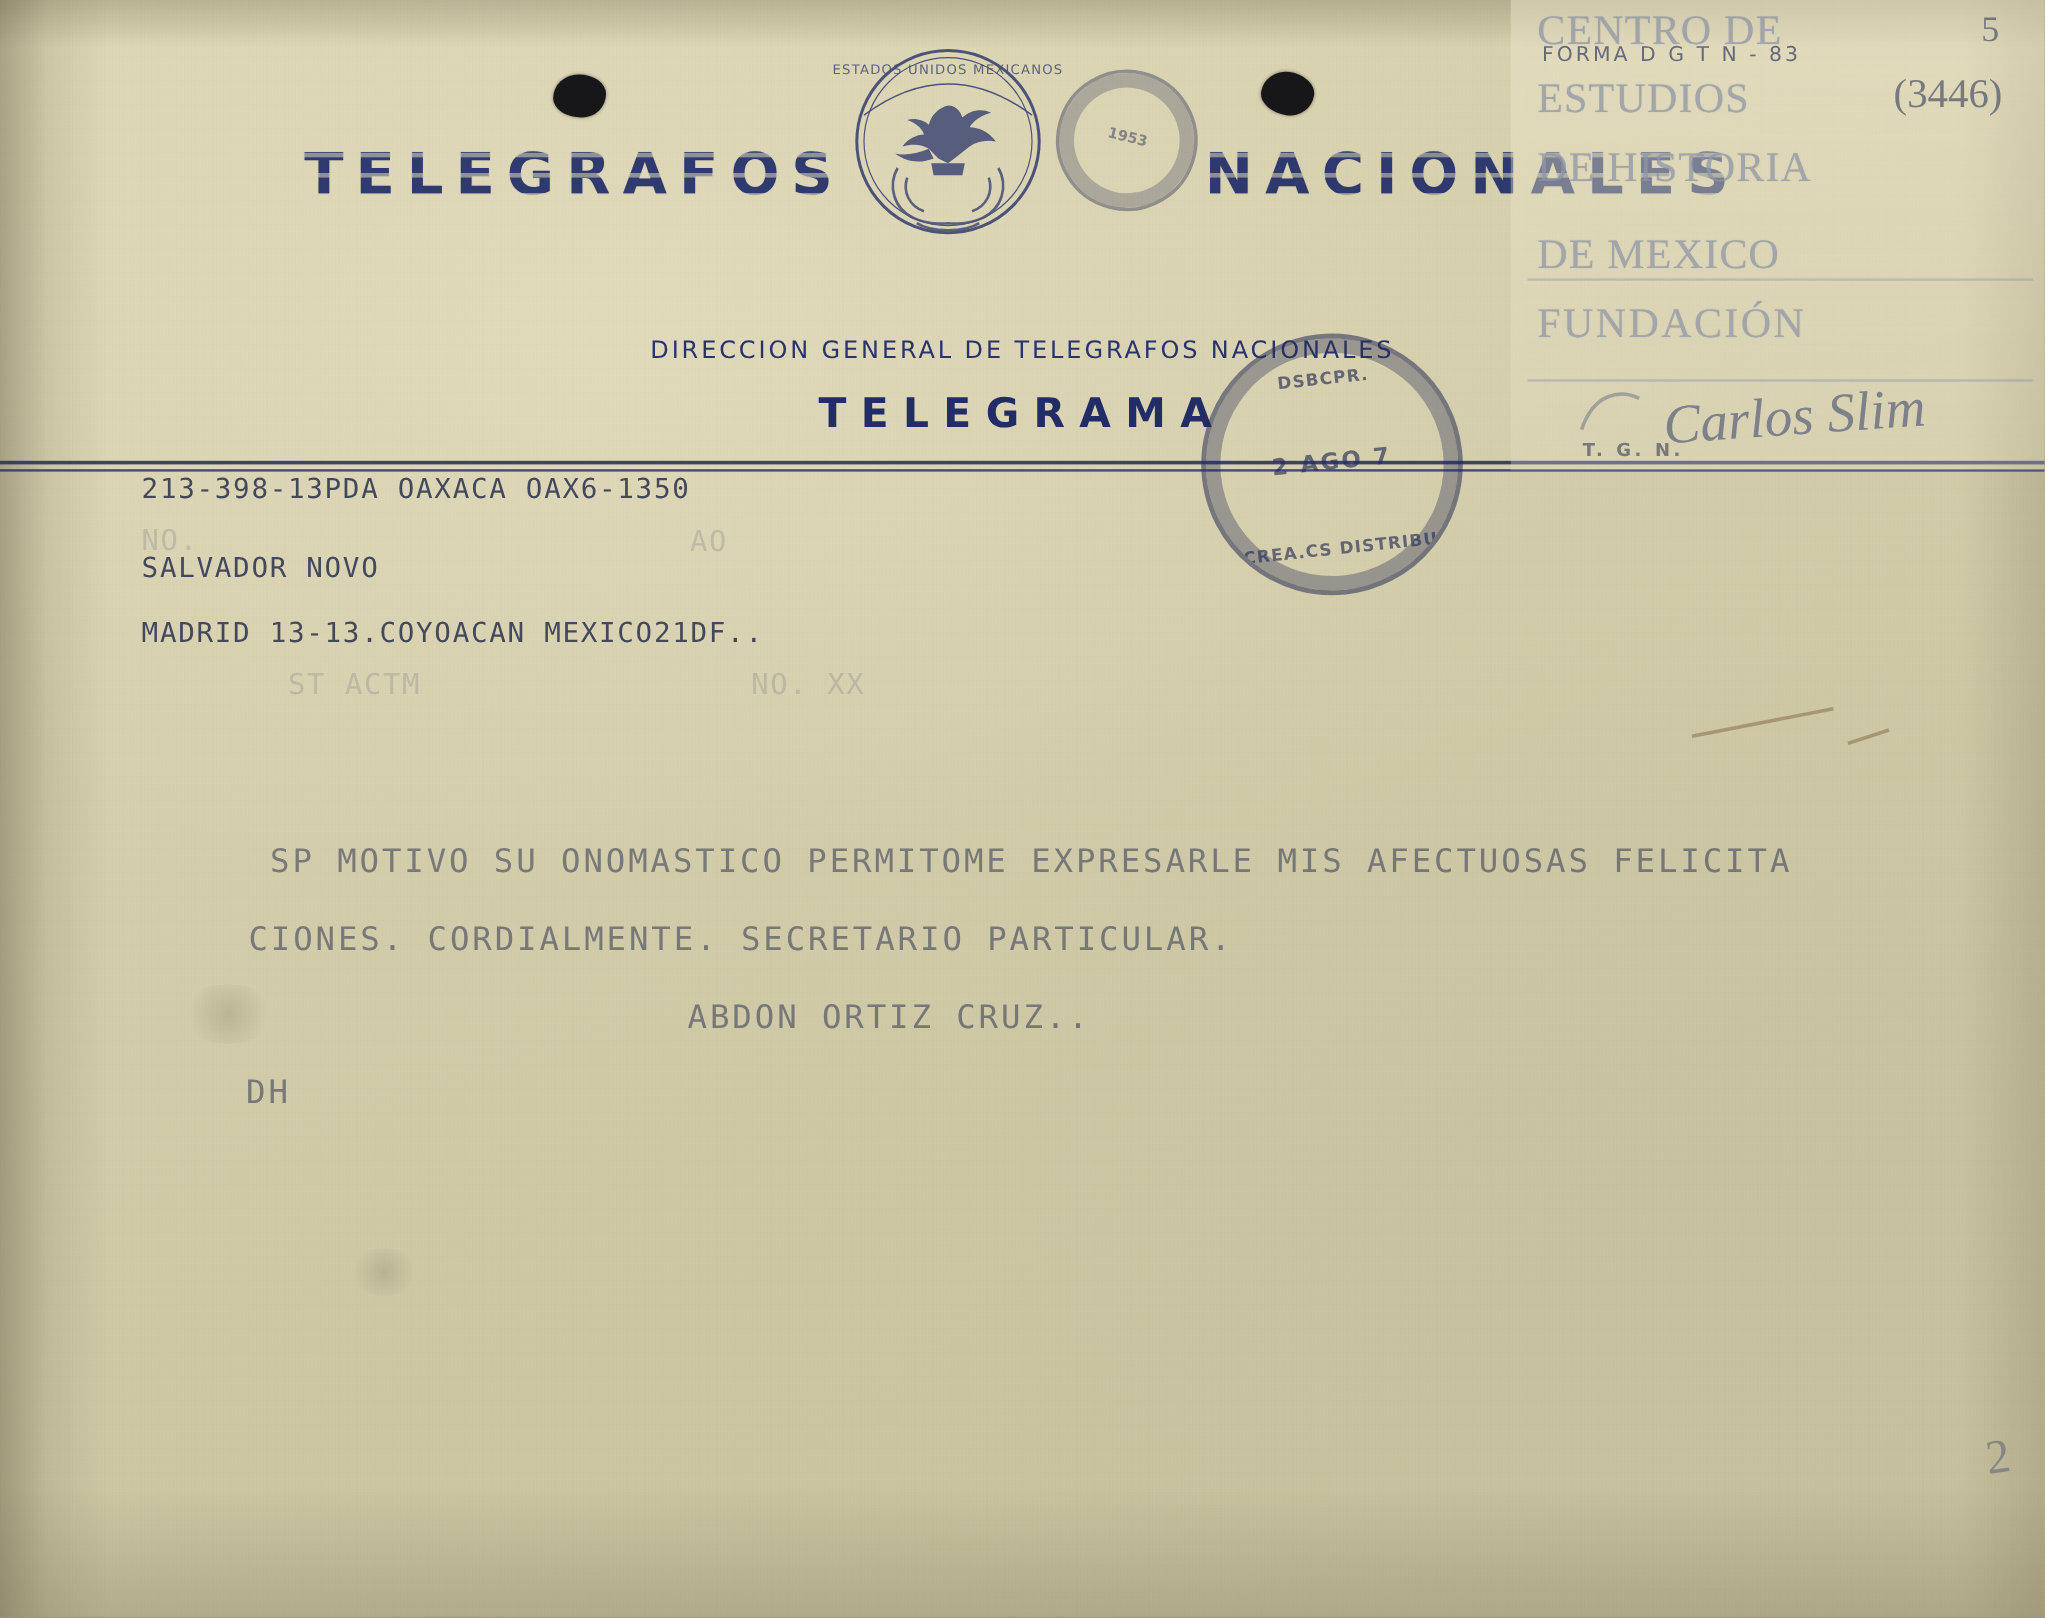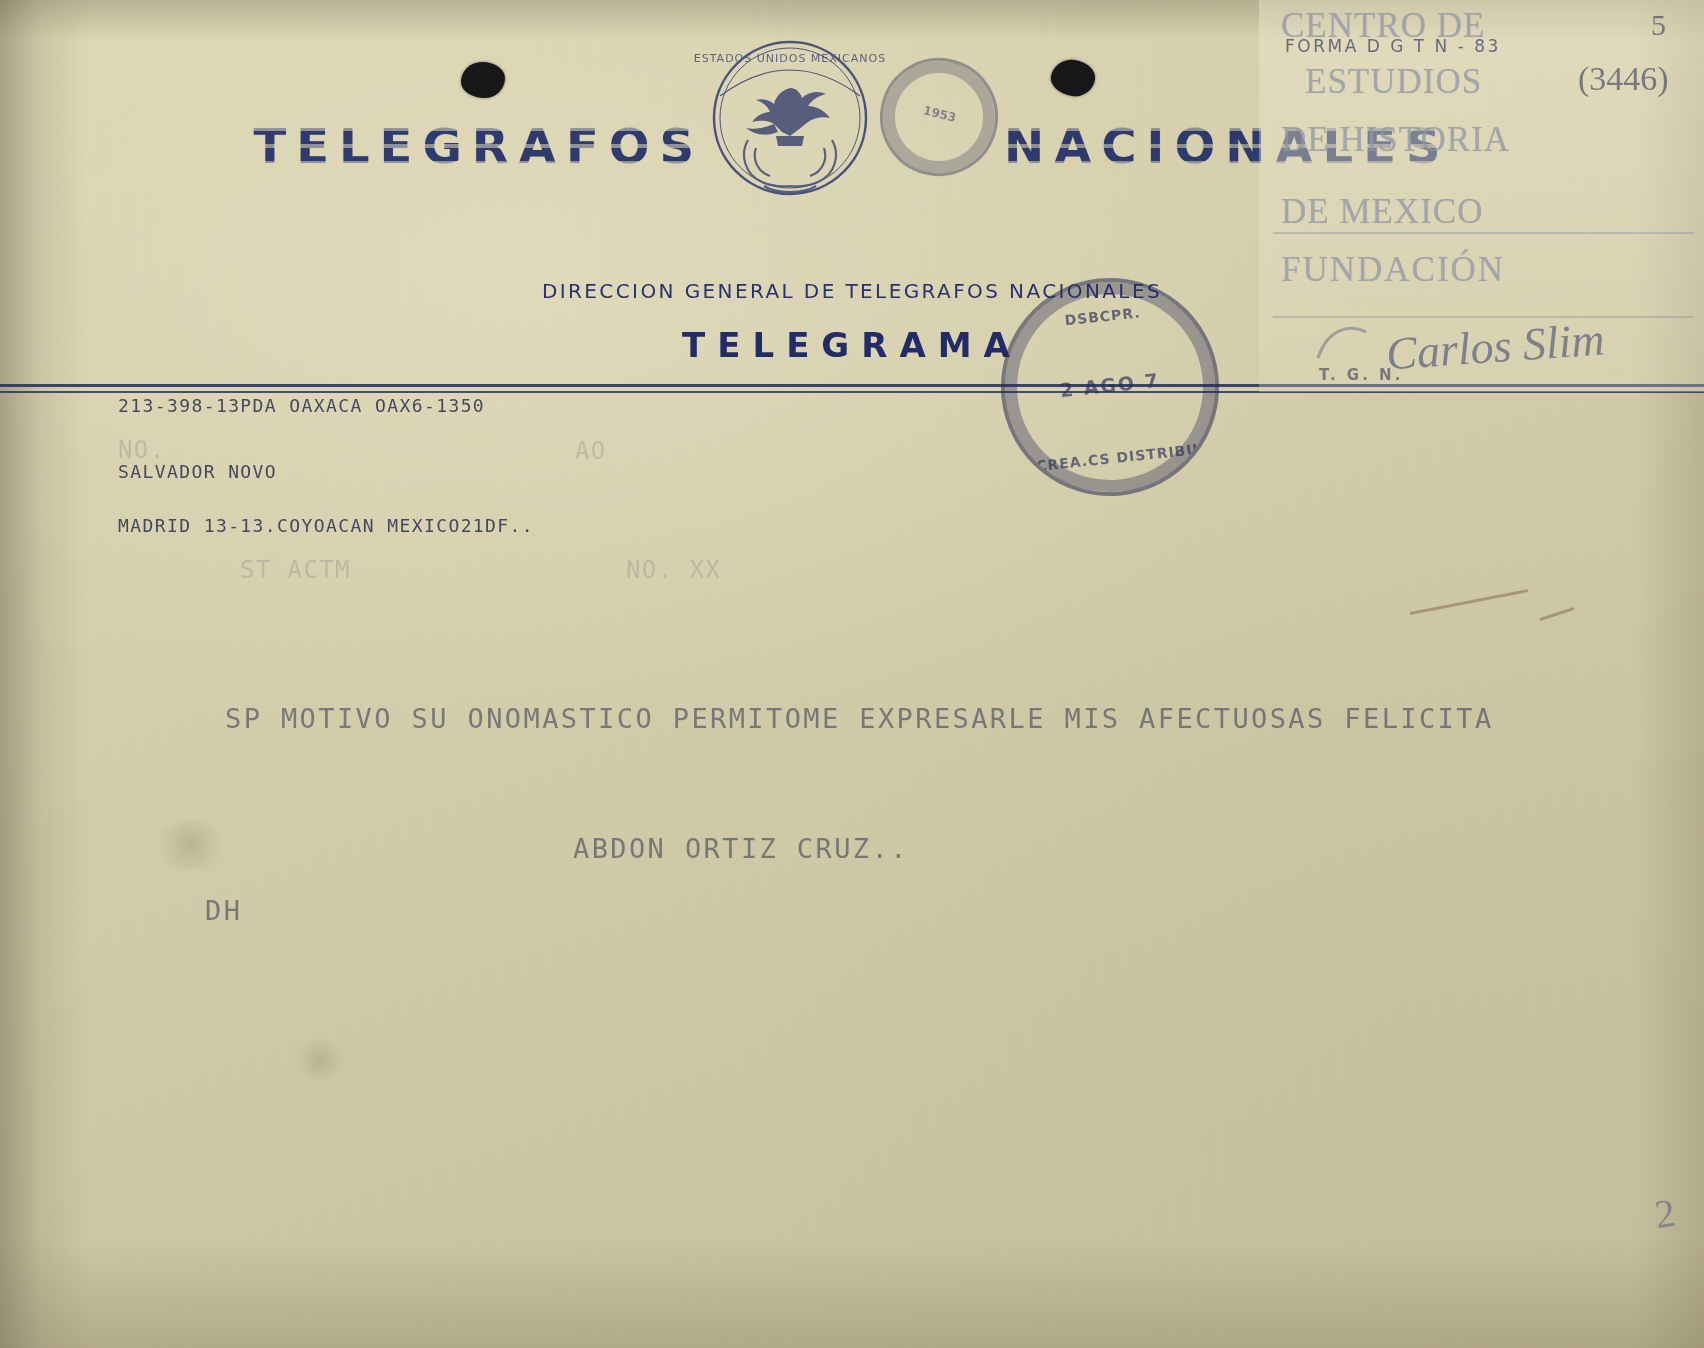--- a/index.html
+++ b/index.html
@@ -166,21 +166,21 @@
   }
   .archive-line {
     position: absolute;
     left: 22px;
     font-size: 35px;
     white-space: nowrap;
     color: #9aa0ab;
     text-shadow: 0 0 1px rgba(120,126,140,0.4);
   }
   .al1 { top: 6px; }
-  .al2 { top: 62px; margin-left: 24px; }
+  .al2 { top: 62px; }
   .al3 { top: 120px; }
   .al4 { top: 192px; }
   .al5 { top: 250px; letter-spacing: 2px; }
   .archive-rule {
     position: absolute;
     left: 14px; right: 10px;
     height: 2px;
     background: rgba(150,155,165,0.55);
   }
   .ar-1 { top: 232px; }
@@ -272,21 +272,21 @@
 
   
   .typed {
     position: absolute;
     font-family: "DejaVu Sans Mono", monospace;
     color: #3b4158;
     white-space: pre;
     letter-spacing: 1.4px;
   }
   .hdr-line {
-    font-size: 18px;
+    font-size: 23px;
     color: #333a54;
     opacity: 0.9;
   }
   .t-1 { left: 118px; top: 395px; }
   .t-2 { left: 118px; top: 461px; }
   .t-3 { left: 118px; top: 515px; }
 
   .ghost {
     position: absolute;
     font-family: "DejaVu Sans Mono", monospace;
@@ -422,20 +422,21 @@
   <div class="typed hdr-line t-1">213-398-13PDA OAXACA OAX6-1350</div>
   <div class="typed hdr-line t-2">SALVADOR NOVO</div>
   <div class="typed hdr-line t-3">MADRID 13-13.COYOACAN MEXICO21DF..</div>
 
   <div class="ghost g-1">NO.</div>
   <div class="ghost g-2">AO</div>
   <div class="ghost g-3">ST ACTM</div>
   <div class="ghost g-4">NO. XX</div>
 
   <div class="typed body-line b-1">SP MOTIVO SU ONOMASTICO PERMITOME EXPRESARLE MIS AFECTUOSAS FELICITA</div>
+  <div class="typed body-line b-2">CIONES. CORDIALMENTE. SECRETARIO PARTICULAR.</div>
   <div class="typed body-line b-3">ABDON ORTIZ CRUZ..</div>
   <div class="typed body-line b-4">DH</div>
 
   <div class="scratch sc-1"></div>
   <div class="scratch sc-2"></div>
   <div class="smudge sm-1"></div>
   <div class="smudge sm-2"></div>
   <div class="pencil-corner">2</div>
 
 </div>

